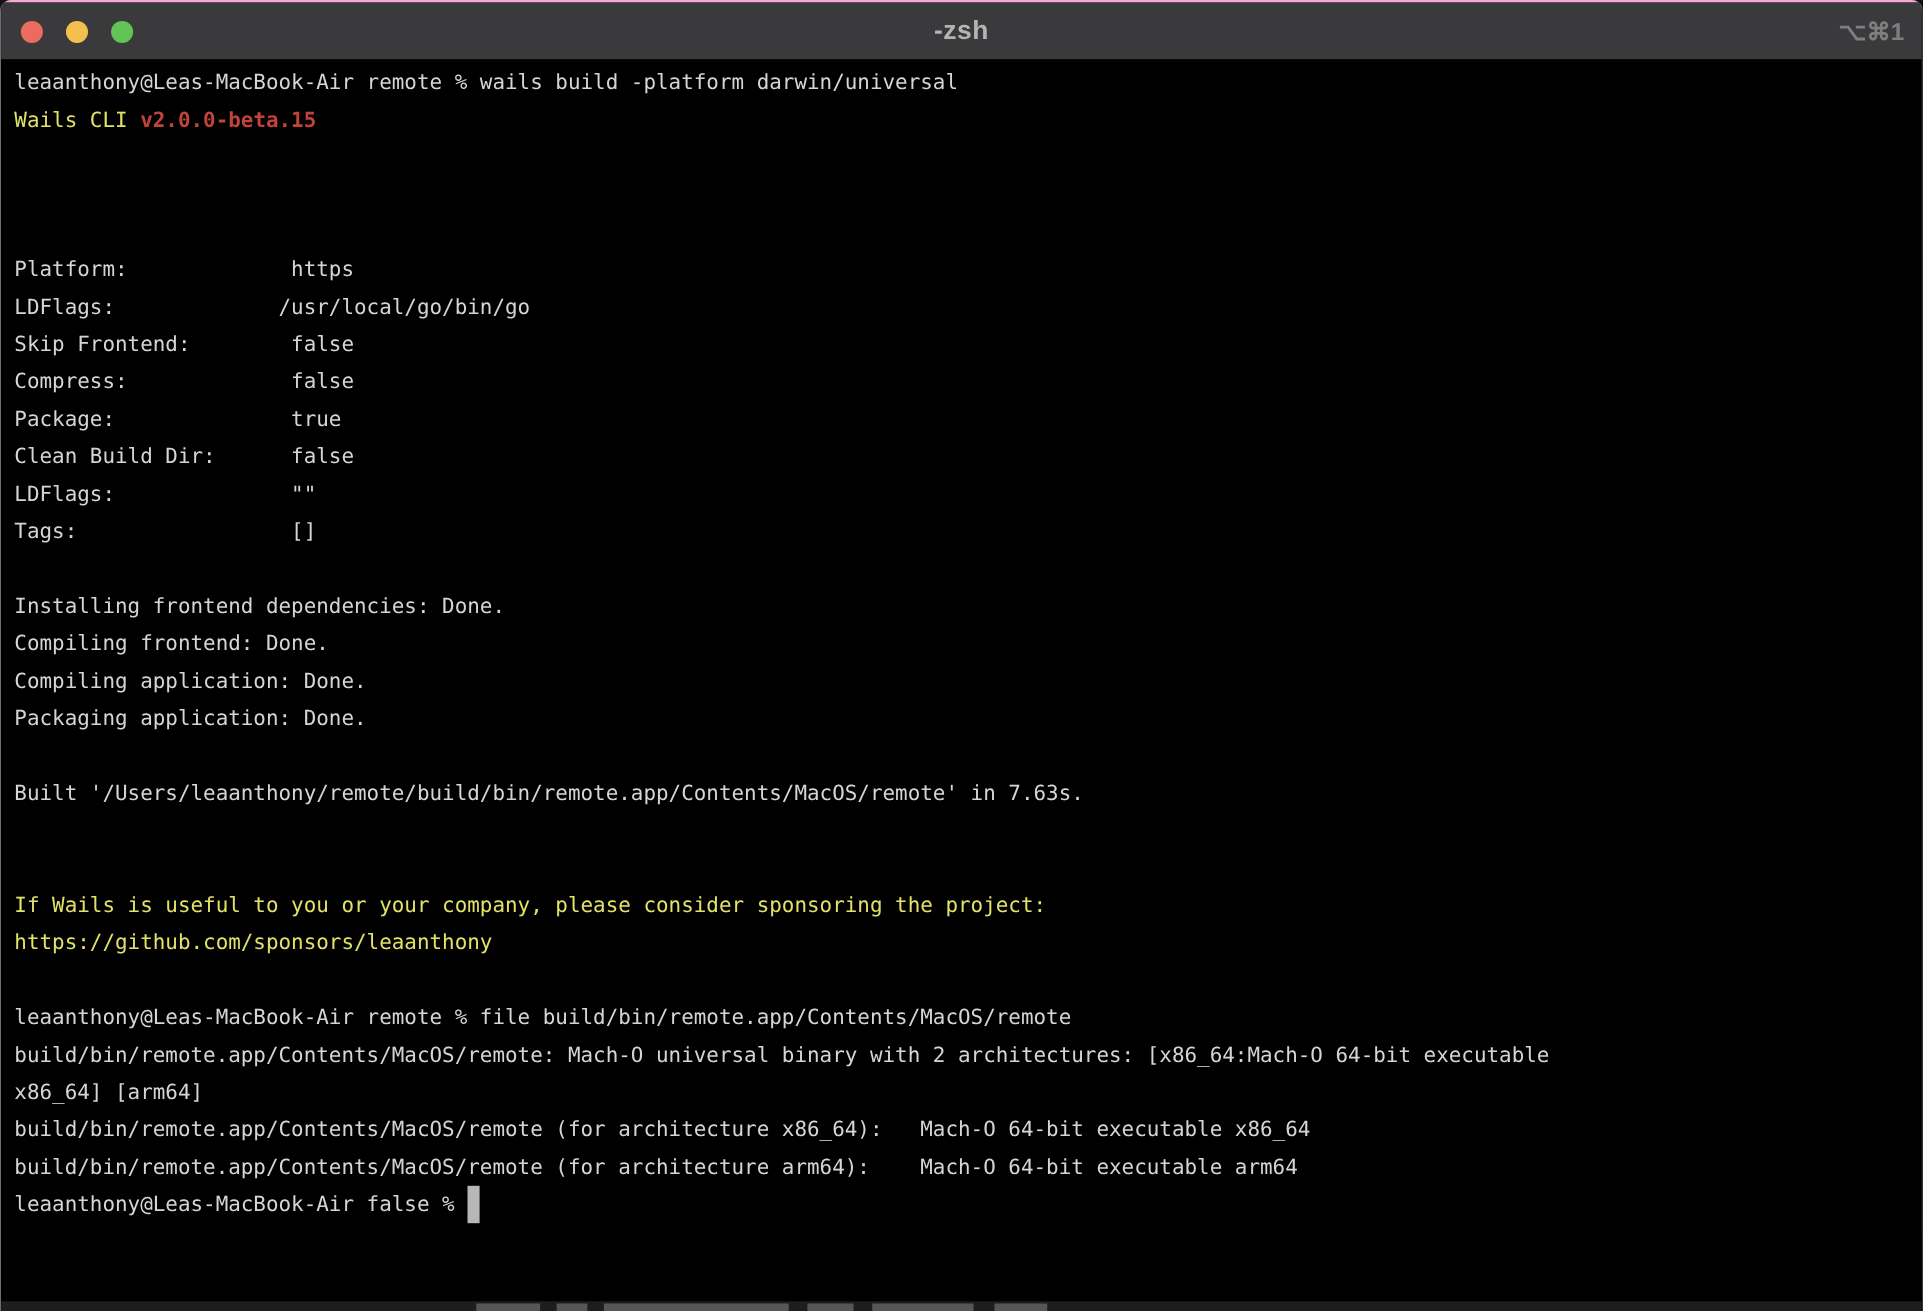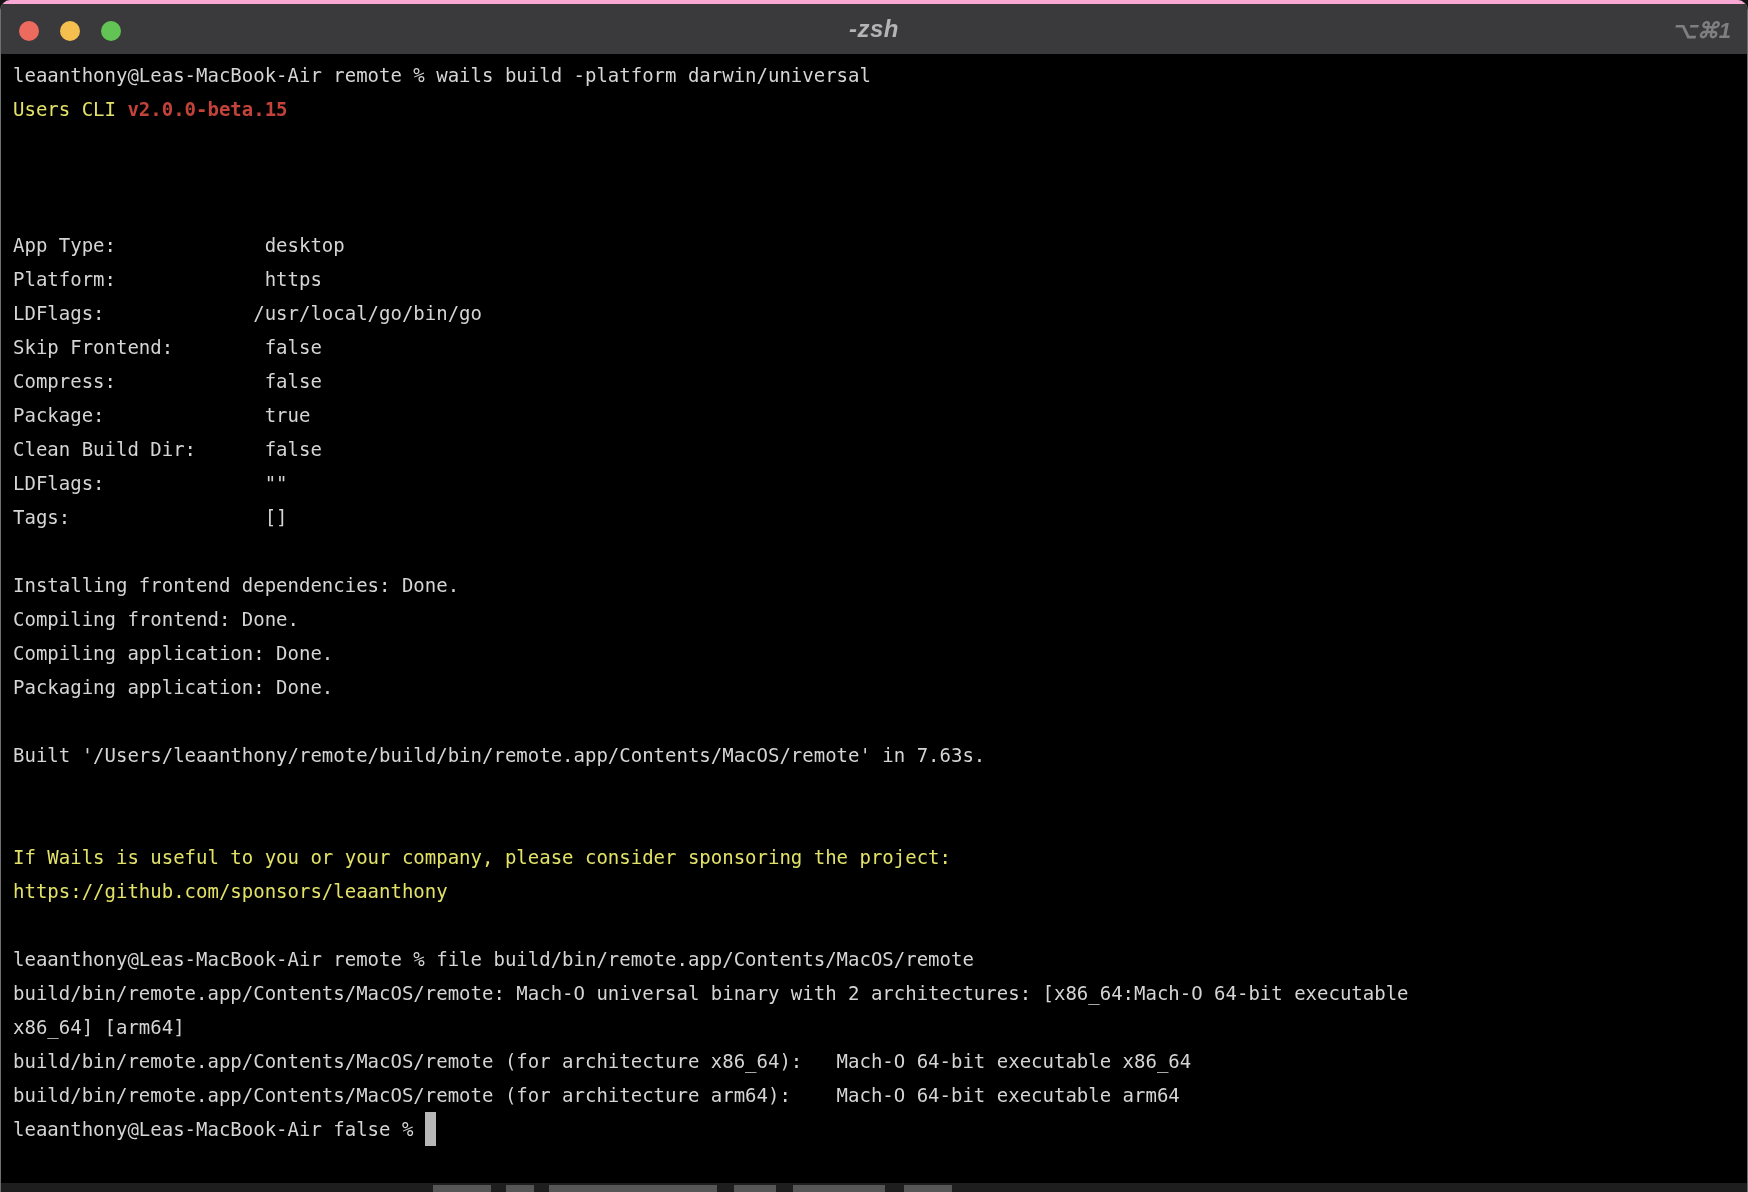--- a/index.html
+++ b/index.html
@@ -16,27 +16,26 @@
     border-radius:10px 10px 0 0;
     overflow:hidden;
     background:var(--term-bg,#000);
     border-left:1px solid #6f6f6f;
     border-right:1px solid #6f6f6f;
     box-sizing:border-box;
   }
   .titlebar{
     height:54px;
     background:var(--titlebar-bg,#3a3a3c);
-    border-top:4px solid #f9a8d4;
+    border-top:2px solid #f9a8d4;
     box-sizing:border-box;
     position:relative;
     display:flex;
     align-items:center;
     justify-content:center;
-    font-style:italic;
   }
   .traffic{
     position:absolute;
     left:18px;top:0;height:54px;
     display:flex;align-items:center;gap:21px;
   }
   .light{
     width:20px;height:20px;border-radius:50%;
     display:inline-block;
   }
@@ -101,25 +100,24 @@
       <span class="light red"></span>
       <span class="light yellow"></span>
       <span class="light green"></span>
     </div>
     <div class="title">-zsh</div>
     <div class="shortcut">⌥⌘1</div>
   </div>
 
   <div class="screen" id="screen">
       <div class="term-line"><span class="seg-fg">leaanthony@Leas-MacBook-Air remote % wails build -platform darwin/universal</span></div>
-      <div class="term-line"><span class="seg-yellow">Users CLI </span><span class="seg-red">v2.0.0-beta.15</span></div>
+      <div class="term-line"><span class="seg-yellow">Wails CLI </span><span class="seg-red">v2.0.0-beta.15</span></div>
       <div class="term-line"></div>
       <div class="term-line"></div>
       <div class="term-line"></div>
-      <div class="term-line"><span class="seg-fg">App Type:             desktop</span></div>
       <div class="term-line"><span class="seg-fg">Platform:             https</span></div>
       <div class="term-line"><span class="seg-fg">LDFlags:             /usr/local/go/bin/go</span></div>
       <div class="term-line"><span class="seg-fg">Skip Frontend:        false</span></div>
       <div class="term-line"><span class="seg-fg">Compress:             false</span></div>
       <div class="term-line"><span class="seg-fg">Package:              true</span></div>
       <div class="term-line"><span class="seg-fg">Clean Build Dir:      false</span></div>
       <div class="term-line"><span class="seg-fg">LDFlags:              ""</span></div>
       <div class="term-line"><span class="seg-fg">Tags:                 []</span></div>
       <div class="term-line"></div>
       <div class="term-line"><span class="seg-fg">Installing frontend dependencies: Done.</span></div>

